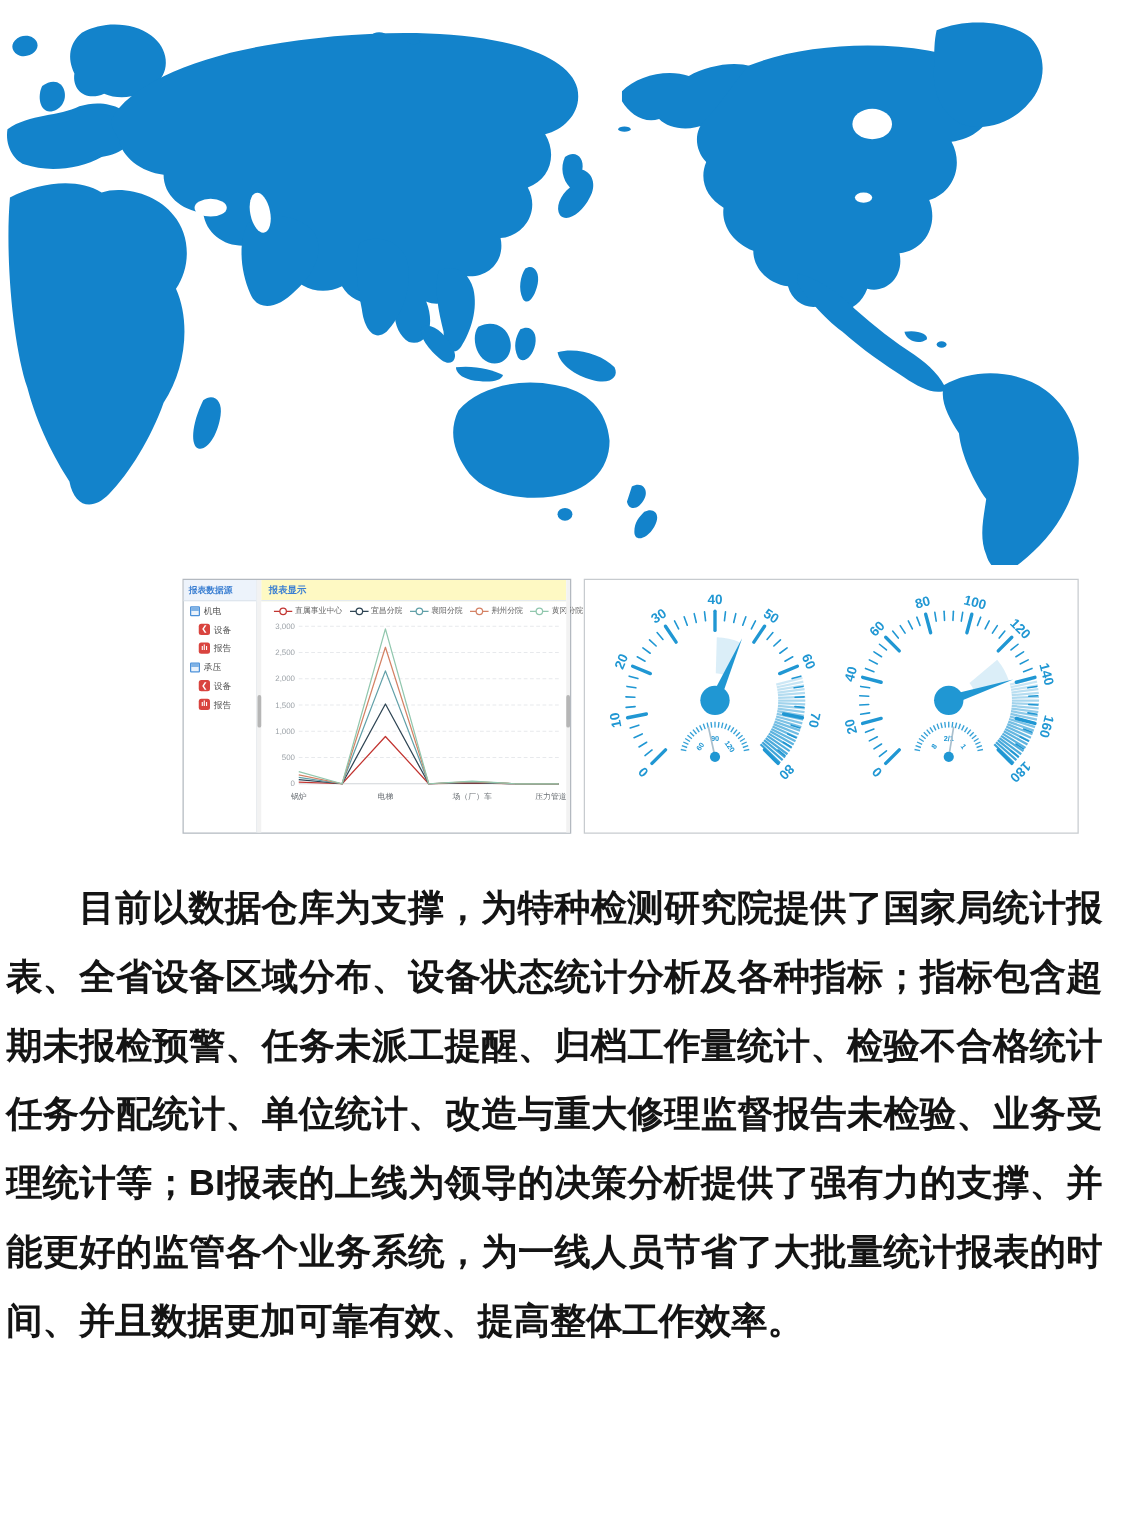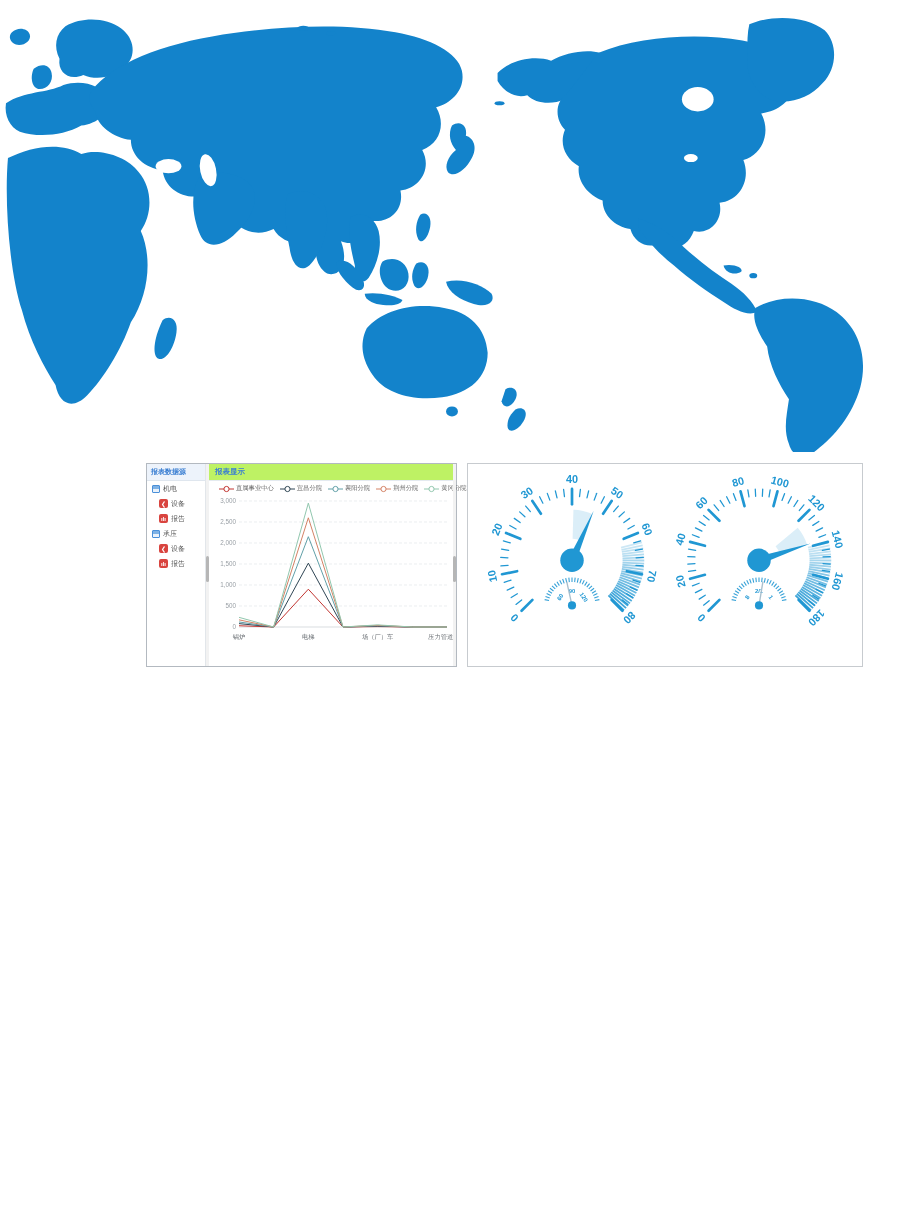--- a/index.html
+++ b/index.html
@@ -23,21 +23,21 @@
   .side-item.child{padding-left:12px;}
   .grp-ico{width:8px;height:8px;border:1px solid #4a90d9;border-radius:1px;box-sizing:border-box;
            background:linear-gradient(#7fb2e5 0 3px,#eaf2fb 3px);flex:0 0 auto;}
   .red-ico{width:9px;height:9px;background:#d9443f;border-radius:2px;color:#fff;display:flex;
            align-items:center;justify-content:center;font-size:6px;font-weight:bold;flex:0 0 auto;line-height:1;}
   .vtrack{width:3px;background:#f2f2f2;position:relative;flex:0 0 auto;}
   .vthumb{position:absolute;left:0;width:3px;height:26px;background:#b6b6b6;border-radius:2px;top:92px;}
 
   
   .bi-main{flex:1;display:flex;flex-direction:column;min-width:0;}
-  .bi-main-title{background:#bef264;color:#3b7fd2;font-size:7.5px;font-weight:bold;padding:3px 6px;border-bottom:1px solid #e4eaf0;}
+  .bi-main-title{background:#fef9c3;color:#3b7fd2;font-size:7.5px;font-weight:bold;padding:3px 6px;border-bottom:1px solid #e4eaf0;}
   .legend-row{display:flex;align-items:center;gap:6px;padding:3px 4px 0 10px;font-size:6.3px;color:#666;flex-wrap:nowrap;}
   .legend-item{display:flex;align-items:center;gap:2px;white-space:nowrap;cursor:default;}
   .dl-ico{margin-left:auto;color:#8a8a8a;font-size:7px;border-bottom:1px solid #8a8a8a;line-height:1;padding:0 1px;cursor:default;}
 
   
   .doc-text{position:absolute;left:5px;top:700px;width:877px;color:#141414;
             font-size:29px;line-height:55px;font-weight:600;text-align:justify;}
   .doc-text p{margin:0;text-indent:2em;}
 </style>
 </head>
@@ -421,13 +421,14 @@
         <line x1="25.431837619078944" y1="44.59429603873826" x2="30.322575622747973" y2="43.55473758464946" stroke="#2097d3" stroke-width="1.2" opacity="0.9"></line>
         <text x="-13.106432708623869" y="40.82277701838326" font-size="6.5" font-weight="bold" fill="#2097d3" text-anchor="middle" dy="0.35em" transform="rotate(-55 -13.106432708623869 40.82277701838326)">8</text>
         <text x="0" y="34" font-size="6.5" font-weight="bold" fill="#2097d3" text-anchor="middle" dy="0.35em" transform="rotate(0 0 34)">2/1</text>
         <text x="13.106432708623869" y="40.82277701838326" font-size="6.5" font-weight="bold" fill="#2097d3" text-anchor="middle" dy="0.35em" transform="rotate(55 13.106432708623869 40.82277701838326)">1</text>
         <line x1="0" y1="50" x2="4.391203460261863" y2="23.35947950638756" stroke="#a9bfcd" stroke-width="1.5"></line>
         <circle cx="0" cy="50" r="4.5" fill="#2097d3"></circle>
       </svg></div>
 </div>
 
 <div class="doc-text">
+  <p>目前以数据仓库为支撑，为特种检测研究院提供了国家局统计报表、全省设备区域分布、设备状态统计分析及各种指标；指标包含超期未报检预警、任务未派工提醒、归档工作量统计、检验不合格统计任务分配统计、单位统计、改造与重大修理监督报告未检验、业务受理统计等；BI报表的上线为领导的决策分析提供了强有力的支撑、并能更好的监管各个业务系统，为一线人员节省了大批量统计报表的时间、并且数据更加可靠有效、提高整体工作效率。</p>
 </div>
 
 </body></html>

